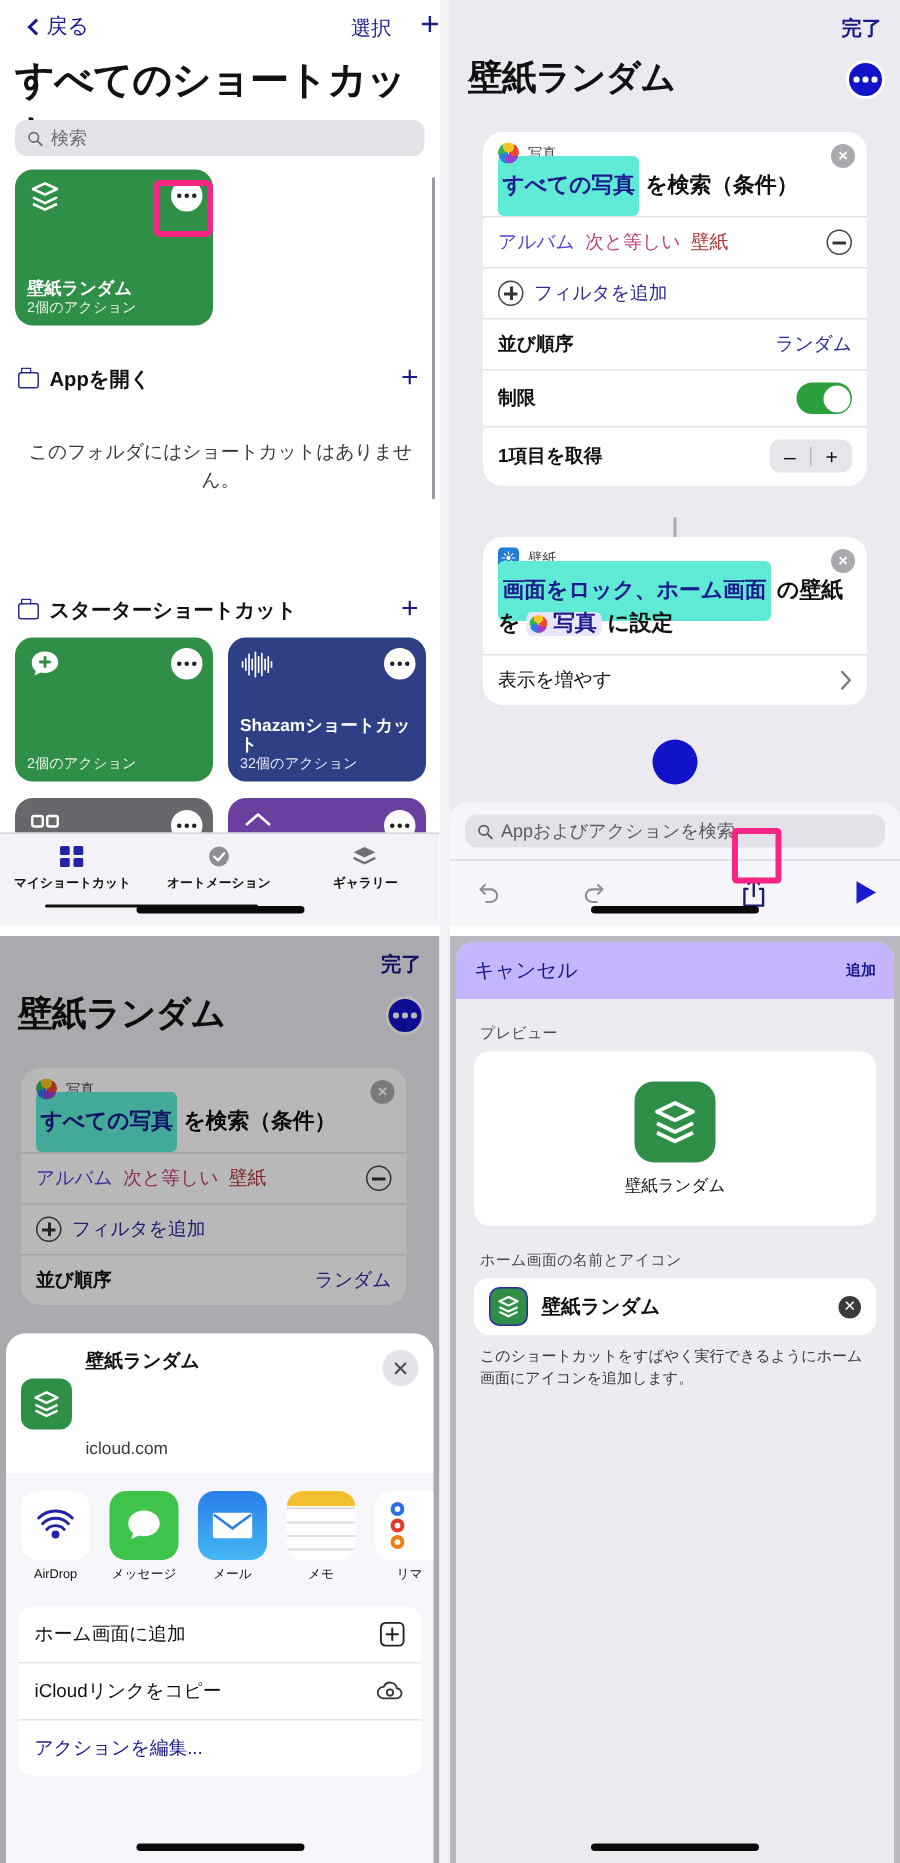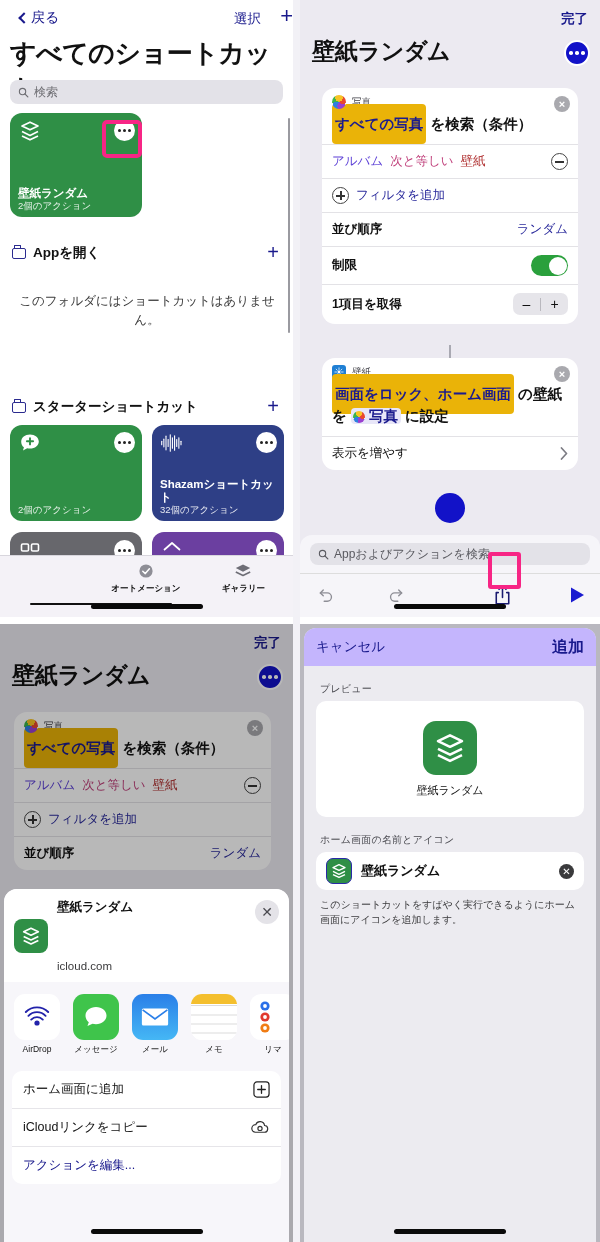--- a/index.html
+++ b/index.html
@@ -79,21 +79,21 @@
              background:#1212c8; display:flex; align-items:center; justify-content:center; gap:2.5px;
              border:2px solid #fff; }
   .ed-more i { width:3.5px; height:3.5px; border-radius:50%; background:#fff; }
 
   .acard { position:absolute; background:#fff; border-radius:13px; }
   .acard .ahead { display:flex; align-items:center; gap:6px; padding:7px 10px 2px; }
   .acard .ahead .lbl { font-size:9.5px; color:#3c3c43; }
   .acard .xbtn { position:absolute; right:8px; top:8px; width:16px; height:16px; border-radius:50%;
                  background:#a9a9ae; color:#fff; font-size:11px; line-height:16px; text-align:center; font-weight:700;}
   .acard .body { padding:2px 10px 9px; font-size:14.5px; font-weight:700; color:#111; line-height:22px; }
-  .tok { background:#eab308; border-radius:4px; padding:12px 3px; color:#1b1b8e; }
+  .tok { background:#5eead4; border-radius:4px; padding:12px 3px; color:#1b1b8e; }
   .tok2 { background:#e8e6f8; border-radius:4px; padding:0 3px 0 2px; color:#1b1b8e; }
   .arow { display:flex; align-items:center; justify-content:space-between;
           padding:8px 10px; border-top:.5px solid #e3e2e6; font-size:12.5px; color:#111; font-weight:600;}
   .arow .l { display:flex; align-items:center; gap:7px; }
   .arow .v { color:#2b2b9c; font-weight:400; font-size:12.5px; }
   .circ { width:17px; height:17px; border-radius:50%; border:1.3px solid #444; position:relative;}
   .circ:before { content:""; position:absolute; left:3px; top:7.2px; width:9px; height:1.4px; background:#333;}
   .circ.p:after { content:""; position:absolute; left:7.3px; top:3px; width:1.4px; height:9px; background:#333;}
   .blue-t { color:#2b2b9c; font-weight:400; }
   .purple-t { color:#5b3fd6; }
@@ -141,21 +141,21 @@
   .actrow { display:flex; align-items:center; justify-content:space-between;
             padding:10px 11px; font-size:12.5px; color:#111; border-bottom:.5px solid #e6e5e9; }
   .actrow.last { border-bottom:none; color:#19198c; }
 
   
   #p4 .modal { position:absolute; left:4px; right:4px; top:4px; bottom:0; background:#ecebf0;
                border-top-left-radius:12px; border-top-right-radius:12px; overflow:hidden; }
   #p4 .mhead { height:38px; background:#c4b5fd; display:flex; align-items:center;
                justify-content:space-between; padding:0 12px; }
   #p4 .mhead .c { font-size:13.5px; color:#19198c; }
-  #p4 .mhead .a { font-size:16px; color:#19198c; font-weight:700; }
+  #p4 .mhead .a { font-size:10px; color:#19198c; font-weight:700; }
   .sec-lbl { font-size:10px; color:#4a4a50; margin:16px 0 5px 16px; letter-spacing:.2px; }
   .prev-box { margin:0 12px; background:#fff; border-radius:10px; height:116px;
               display:flex; flex-direction:column; align-items:center; justify-content:center; gap:8px; }
   .prev-box .pn { font-size:11px; color:#111; }
   .name-row { margin:0 12px; background:#fff; border-radius:10px; height:38px;
               display:flex; align-items:center; padding:0 10px; gap:9px; position:relative; }
   .name-row .nv { font-size:13px; color:#111; font-weight:600; }
   .name-row .clr { position:absolute; right:10px; width:15px; height:15px; border-radius:50%;
                    background:#3a3a3c; color:#fff; font-size:10px; line-height:15px; text-align:center; }
   .help { font-size:10px; color:#3a3a3c; line-height:15px; margin:7px 16px 0; }
@@ -283,20 +283,29 @@
       <div class="sc-dots" style="top:8px;">
           <i></i>
           <i></i>
           <i></i>
         </div>
     </div>
 
     <div class="scrollbar" style="top:118px; height:215px;"></div>
 
     <div class="tabbar">
+      <div class="tab" style="left:0;">
+        <svg class="ti" width="20" height="16" viewBox="0 0 20 16">
+          <rect x="2" y="1" width="6.5" height="6" rx="1" fill="#2323a8"></rect>
+          <rect x="11" y="1" width="6.5" height="6" rx="1" fill="#2323a8"></rect>
+          <rect x="2" y="9" width="6.5" height="6" rx="1" fill="#2323a8"></rect>
+          <rect x="11" y="9" width="6.5" height="6" rx="1" fill="#2323a8"></rect>
+        </svg>
+        <span>マイショートカット</span>
+      </div>
       <div class="tab" style="left:33.3%;">
         <svg class="ti" width="20" height="16" viewBox="0 0 20 16">
           <circle cx="10" cy="8" r="6.6" fill="#8e8e96"></circle>
           <path d="M6.8 8.2 9.3 10.6 13.4 5.8" fill="none" stroke="#fff" stroke-width="1.5" stroke-linecap="round" stroke-linejoin="round"></path>
         </svg>
         <span>オートメーション</span>
       </div>
       <div class="tab" style="left:66.6%;">
         <svg class="ti" width="20" height="16" viewBox="0 0 24 20">
           <path d="M12 2 21 6.4 12 10.8 3 6.4z" fill="#6e6e76"></path>

